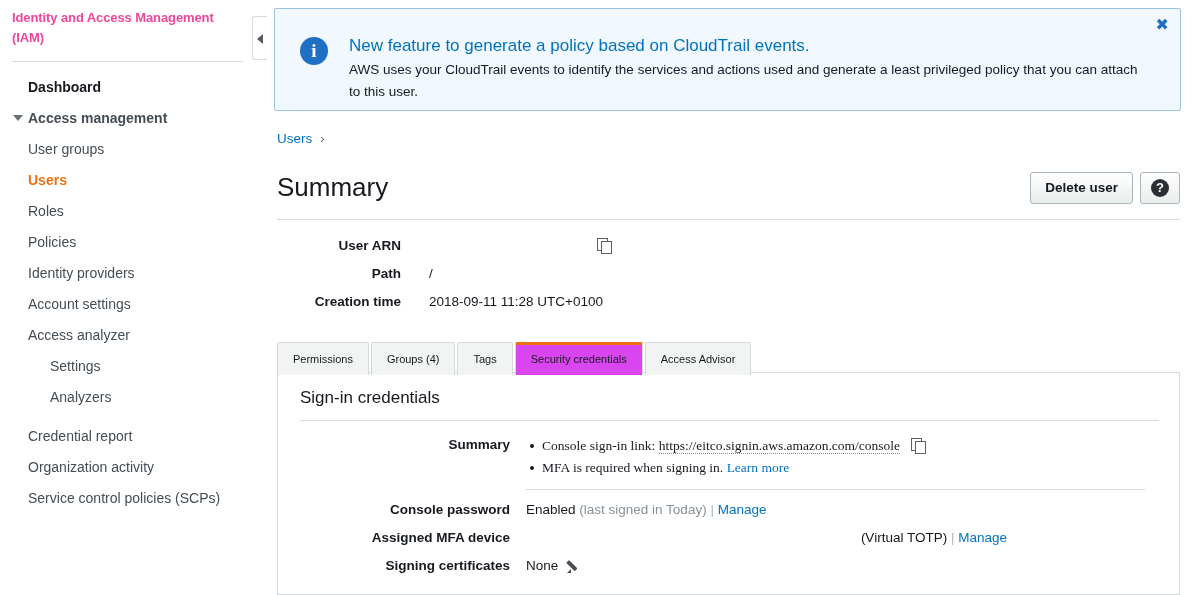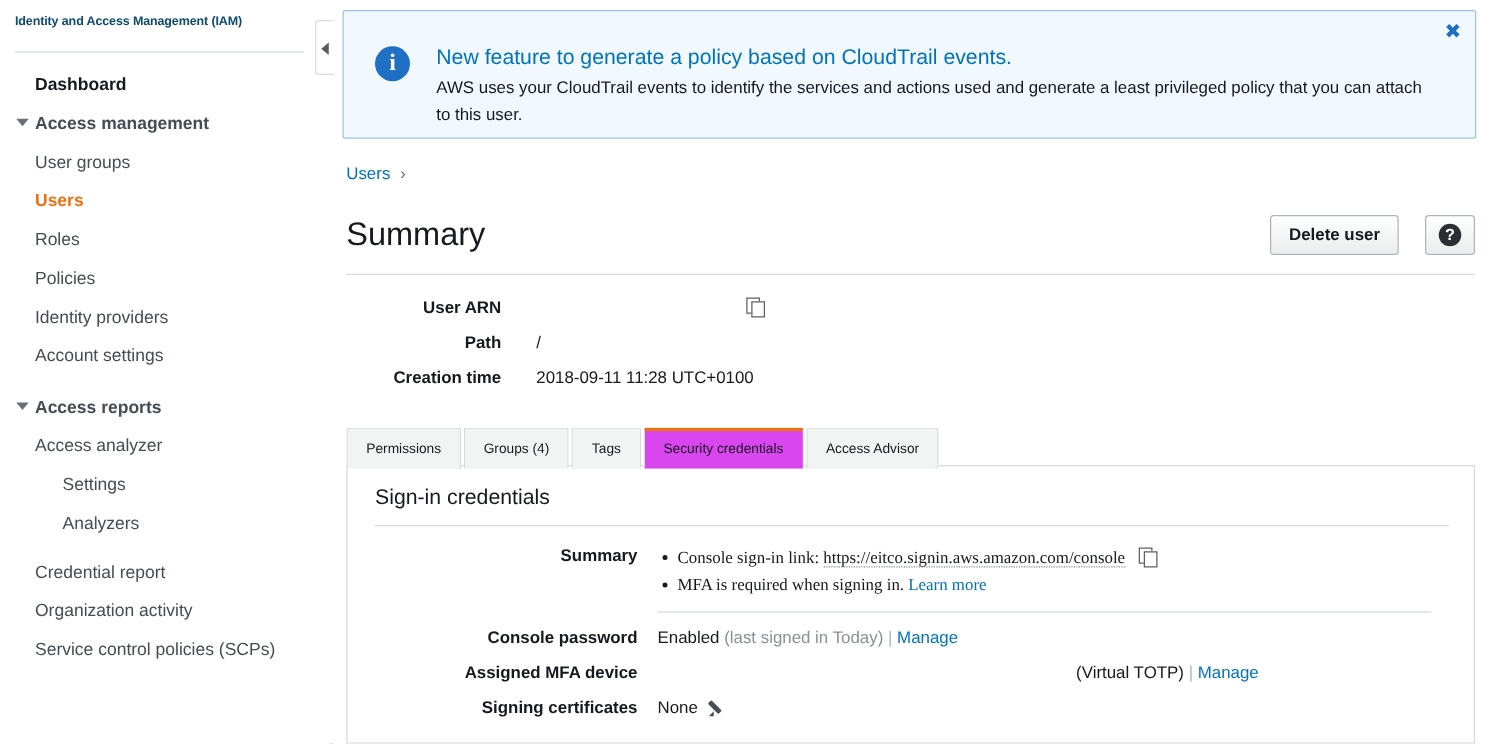--- a/index.html
+++ b/index.html
@@ -17,23 +17,23 @@
   
   .sidebar {
     width: 255px;
     height: 595px;
     background: #ffffff;
     padding: 0;
     position: relative;
     flex: 0 0 255px;
   }
   .sidebar-title {
-    font-size: 10px;
-    font-weight: bold;
-    color: #0c4a6e;
+    font-size: 13px;
+    font-weight: bold;
+    color: #ec4899;
     padding: 8px 18px 0 12px;
     line-height: 20px;
     letter-spacing: -0.1px;
   }
   .sidebar-rule {
     margin: 13px 12px 0 12px;
     border-top: 1px solid #d5dbdb;
   }
   .nav { padding-top: 10px; }
   .nav-item {
@@ -163,21 +163,21 @@
     color: #16191f;
     line-height: 34px;
     font-weight: normal;
     margin: 0;
     padding-top: 2px;
   }
   .title-actions {
     position: absolute;
     right: 0; top: 4px;
     display: flex;
-    gap: 21px;
+    gap: 7px;
   }
   .btn {
     background: linear-gradient(to bottom, #ffffff 0%, #eaeded 100%);
     border: 1px solid #aab7b8;
     border-radius: 3px;
     font-size: 13.5px;
     font-weight: bold;
     color: #16191f;
     padding: 6px 14px;
     cursor: pointer;
@@ -392,24 +392,20 @@
         <span>Roles</span>
       </div>
       <div class="nav-item">
         <span>Policies</span>
       </div>
       <div class="nav-item">
         <span>Identity providers</span>
       </div>
       <div class="nav-item">
         <span>Account settings</span>
-      </div>
-      <div class="nav-item group" style="margin-top:10px;">
-        <span class="caret"></span>
-        <span>Access reports</span>
       </div>
       <div class="nav-item">
         <span>Access analyzer</span>
       </div>
       <div class="nav-item indent2">
         <span>Settings</span>
       </div>
       <div class="nav-item indent2">
         <span>Analyzers</span>
       </div>

